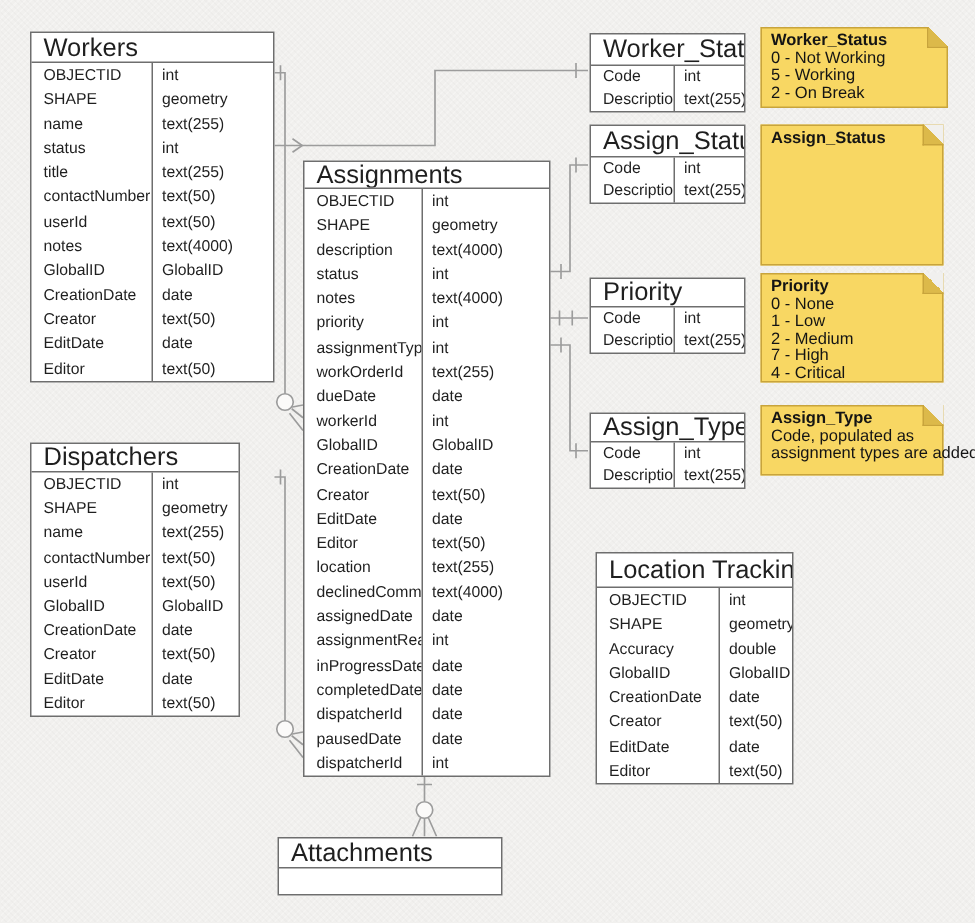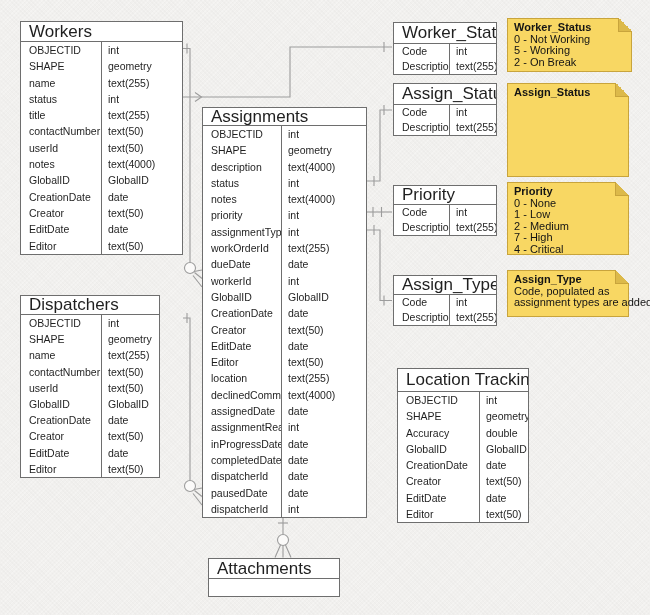--- a/index.html
+++ b/index.html
@@ -406,21 +406,21 @@
           <span class="f-type">date</span>
         </div>
         <div class="e-row">
           <span class="f-name">Editor</span>
           <span class="f-type">text(50)</span>
         </div>
         <div class="e-divider" style="left: 81px;"></div>
       </div>
   </div>
 
-  <div class="entity" style="left:208px;top:558px;width:132px;--hh:19px">
+  <div class="entity" style="left:185px;top:558px;width:150px;--hh:19px">
     <div class="e-header">Attachments</div>
     <div class="e-rows" style="height:17px"></div>
   </div>
 
   <div class="note" style="left:507px;top:18px;width:125px;height:54px">
     <div class="fold"></div>
     <div class="note-title">Worker_Status</div>
     <div>
         <div class="note-line">0 - Not Working</div>
         <div class="note-line">5 - Working</div>

